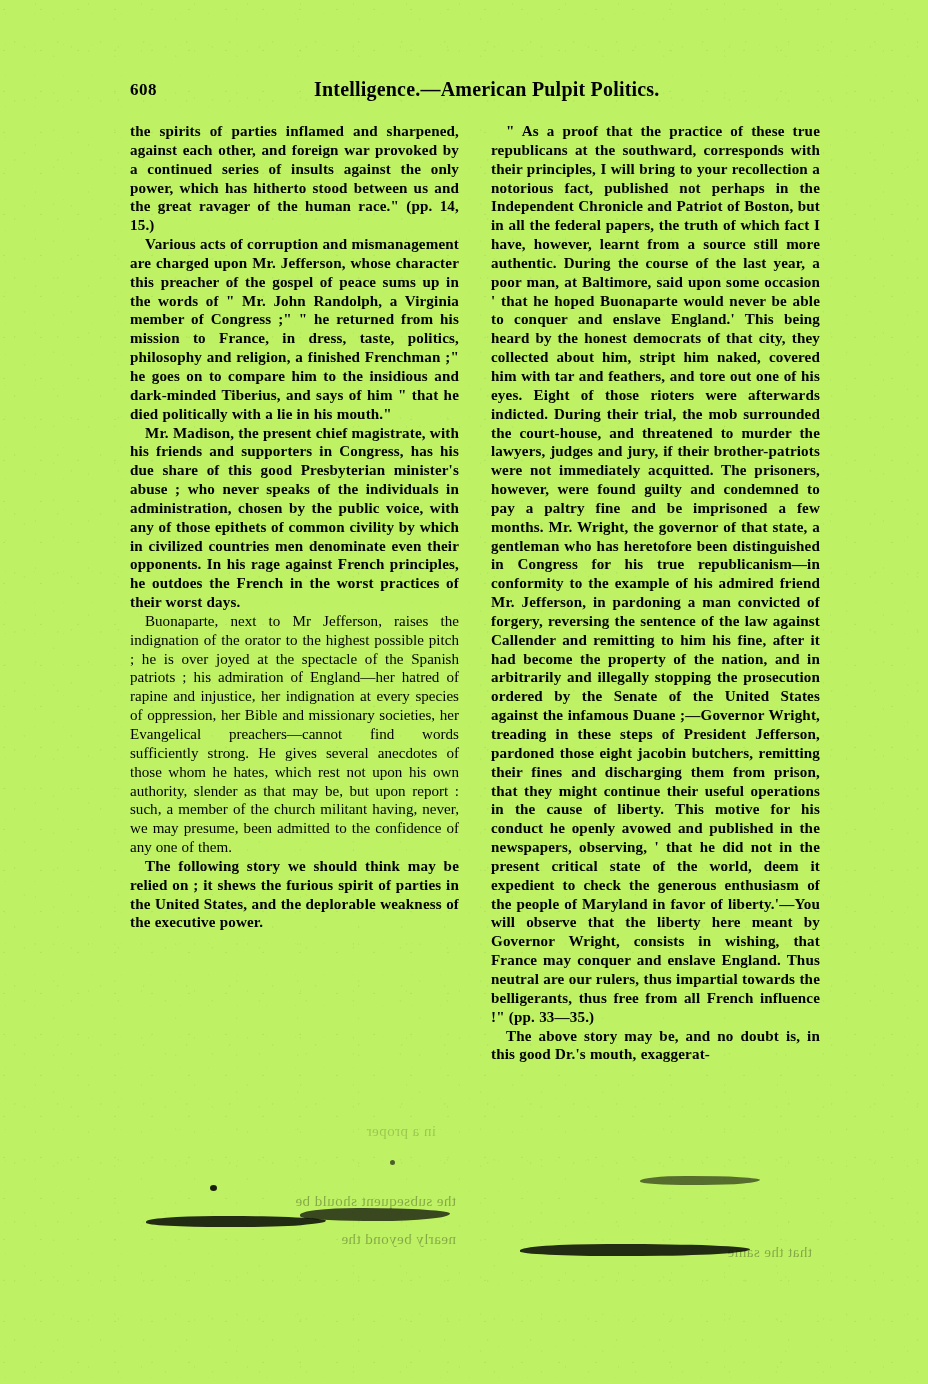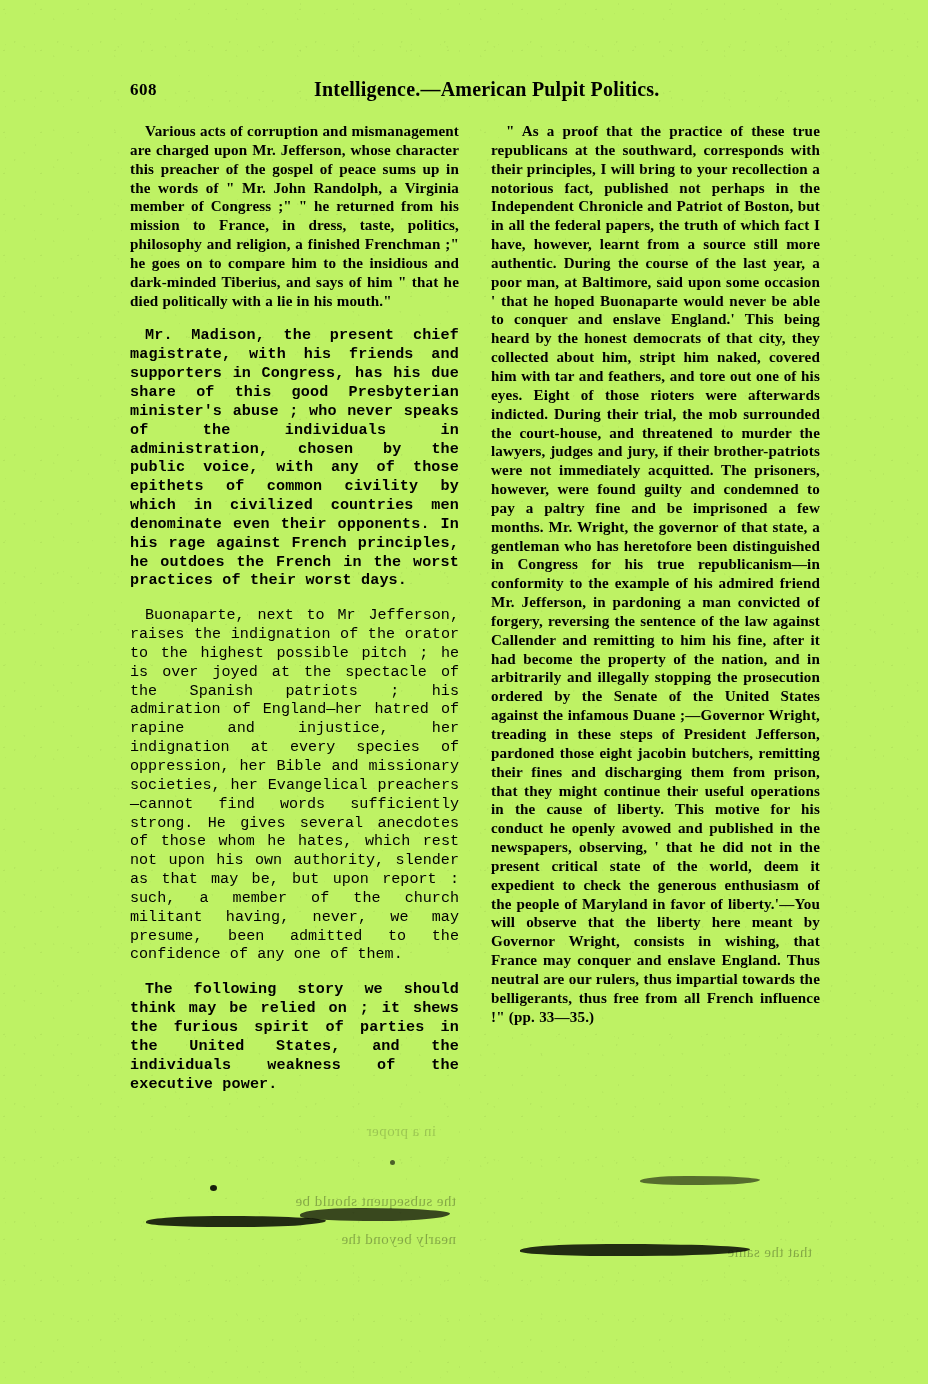--- a/index.html
+++ b/index.html
@@ -86,21 +86,21 @@
     margin: 0;
     font-size: 15.1px;
     line-height: 18.85px;
     text-align: justify;
     text-align-last: left;
     word-spacing: .2px;
     -webkit-hyphens: none;
     hyphens: none;
   }
   .para.indent { text-indent: 15px; }
-  .para + .para { margin-top: 16px; font-family: Liberation Mono, monospace; }
+  .para + .para { margin-top: 0; }
 
   .it { }
 
   
   .bleed {
     position: absolute;
     pointer-events: none;
     font-family: "Liberation Serif", "DejaVu Serif", serif;
     font-size: 15.1px;
     line-height: 18.85px;
@@ -135,28 +135,30 @@
 <div id="scan-page">
 
   <div id="running-head">
     <span id="folio">608</span>
     <span id="head-title">Intelligence.—American Pulpit Politics.</span>
   </div>
 
   <div id="columns">
 
     <div class="column" id="col-left">
+      <p class="para ink-heavy">the spirits of parties inflamed and sharpened, against each other, and foreign war provoked by a continued series of insults against the only power, which has hitherto stood between us and the great ravager of the human race." (pp. 14, 15.)</p>
       <p class="para indent ink-heavy">Various acts of corruption and mismanagement are charged upon Mr. Jefferson, whose character this preacher of the gospel of peace sums up in the words of " Mr. John Randolph, a Virginia member of Congress ;" " he returned from his mission to France, in dress, taste, politics, philosophy and religion, a finished Frenchman ;" he goes on to compare him to the insidious and dark-minded Tiberius, and says of him " that he died politically with a lie in his mouth."</p>
       <p class="para indent ink-heavy">Mr. Madison, the present chief magistrate, with his friends and supporters in Congress, has his due share of this good Presbyterian minister's abuse ; who never speaks of the individuals in administration, chosen by the public voice, with any of those epithets of common civility by which in civilized countries men denominate even their opponents. In his rage against French principles, he outdoes the French in the worst practices of their worst days.</p>
       <p class="para indent">Buonaparte, next to Mr Jefferson, raises the indignation of the orator to the highest possible pitch ; he is over joyed at the spectacle of the Spanish patriots ; his admiration of England—her hatred of rapine and injustice, her indignation at every species of oppression, her Bible and missionary societies, her Evangelical preachers—cannot find words sufficiently strong. He gives several anecdotes of those whom he hates, which rest not upon his own authority, slender as that may be, but upon report : such, a member of the church militant having, never, we may presume, been admitted to the confidence of any one of them.</p>
-      <p class="para indent ink-heavy">The following story we should think may be relied on ; it shews the furious spirit of parties in the United States, and the individuals weakness of the executive power.</p>
+      <p class="para indent ink-heavy">The following story we should think may be relied on ; it shews the furious spirit of parties in the United States, and the deplorable weakness of the executive power.</p>
     </div>
 
     <div class="column" id="col-right">
       <p class="para indent ink-heavy" id="r1"><span>" As a proof that the practice of these </span><span class="it">true</span><span> republicans at the southward, corresponds with their principles, I will bring to your recollection a notorious fact, published not perhaps in the Independent Chronicle and Patriot of Boston, but in all the federal papers, the truth of which fact I have, however, learnt from a source still more authentic. During the course of the last year, a poor man, at Baltimore, said upon some occasion ' that he hoped Buonaparte would never be able to conquer and enslave England.' This being heard by the honest democrats of that city, they collected about him, stript him naked, covered him with tar and feathers, and tore out one of his eyes. Eight of those rioters were afterwards indicted. During their trial, the mob surrounded the court-house, and threatened to murder the lawyers, judges and jury, if their brother-patriots were not immediately acquitted. The prisoners, however, were found guilty and condemned to pay a paltry fine and be imprisoned a few months. Mr. Wright, the governor of that state, a gentleman who has heretofore been distinguished in Congress for his </span><span class="it">true</span><span> republicanism—in conformity to the example of his admired friend Mr. Jefferson, in pardoning a man convicted of forgery, reversing the sentence of the law against Callender and remitting to him his fine, after it had become the property of the nation, and in arbitrarily and illegally stopping the prosecution ordered by the Senate of the United States against the infamous Duane ;—Governor Wright, treading in these steps of President Jefferson, pardoned those eight jacobin butchers, remitting their fines and discharging them from prison, that they might continue their useful operations in the cause of liberty. This motive for his conduct he openly avowed and published in the newspapers, observing, ' that he did not in the present critical state of the world, deem it expedient to check the generous enthusiasm of the people of Maryland in favor of liberty.'—You will observe that the liberty here meant by Governor Wright, consists in wishing, that </span><span class="it">France may conquer and enslave England.</span><span> Thus neutral are our rulers, thus impartial towards the belligerants, thus free from all French influence !" (pp. 33—35.)</span></p>
+      <p class="para indent ink-heavy" id="r2"><span>The above story may be, and no doubt is, in this good Dr.'s mouth, exaggerat-</span></p>
     </div>
 
   </div>
 
   <div id="artifact-layer">
     <div class="bleed" style="left:136px; top:1192px; width:320px;">the subsequent should be</div>
     <div class="bleed" style="left:136px; top:1230px; width:320px;">nearly beyond the</div>
     <div class="bleed" style="left:492px; top:1243px; width:320px;">that the same</div>
     <div class="bleed" style="left:136px; top:1122px; width:300px; opacity:.18;">in a proper</div>
 

